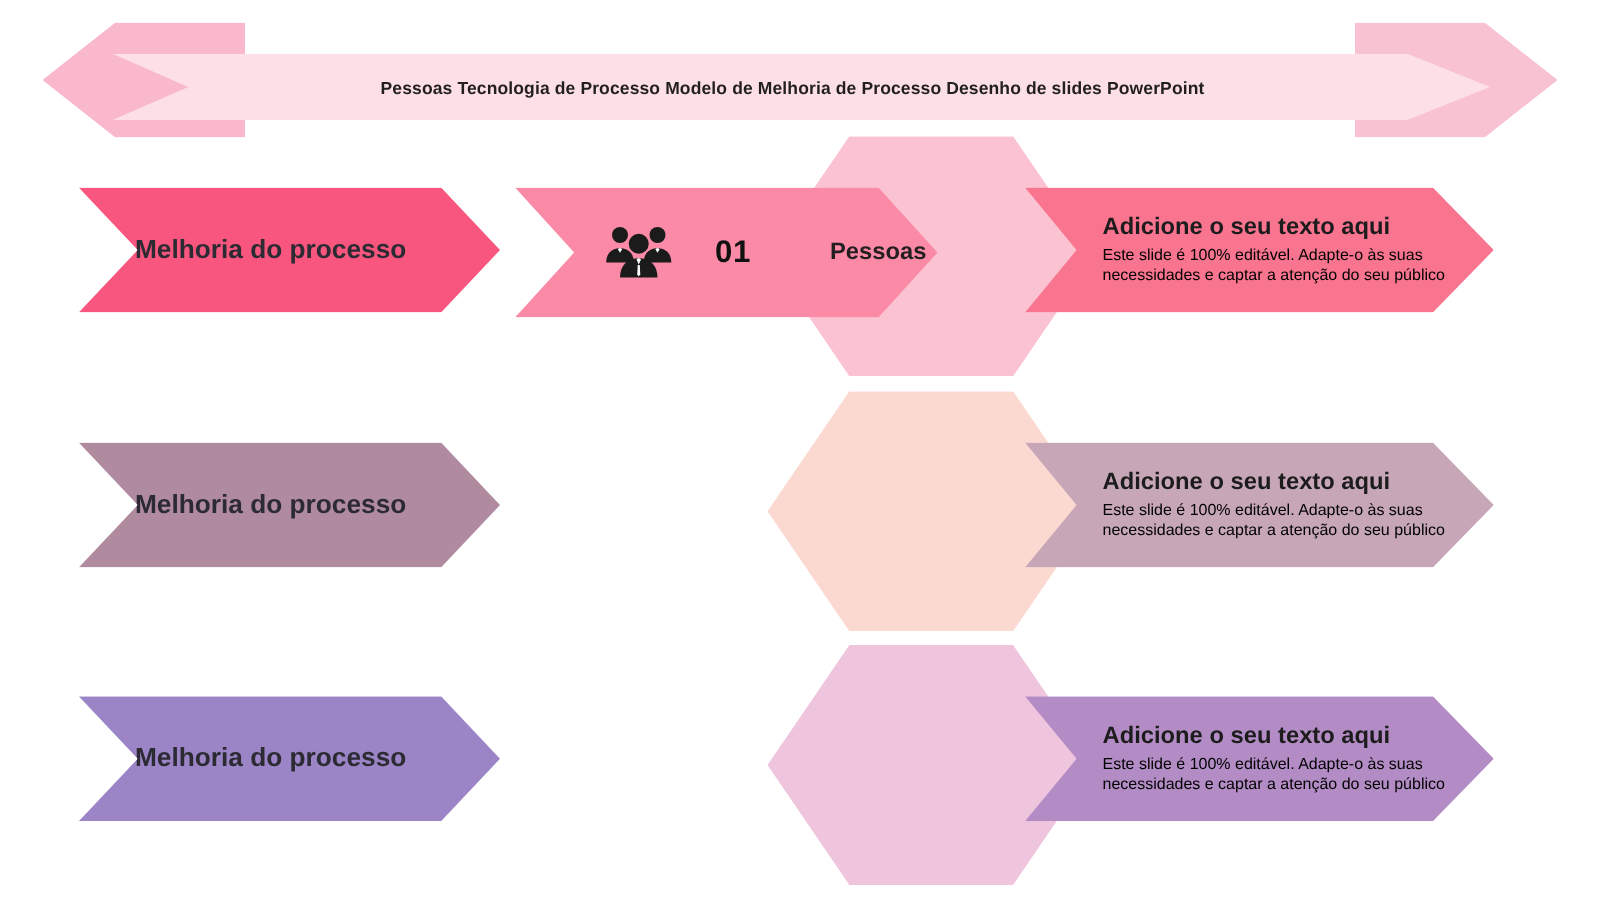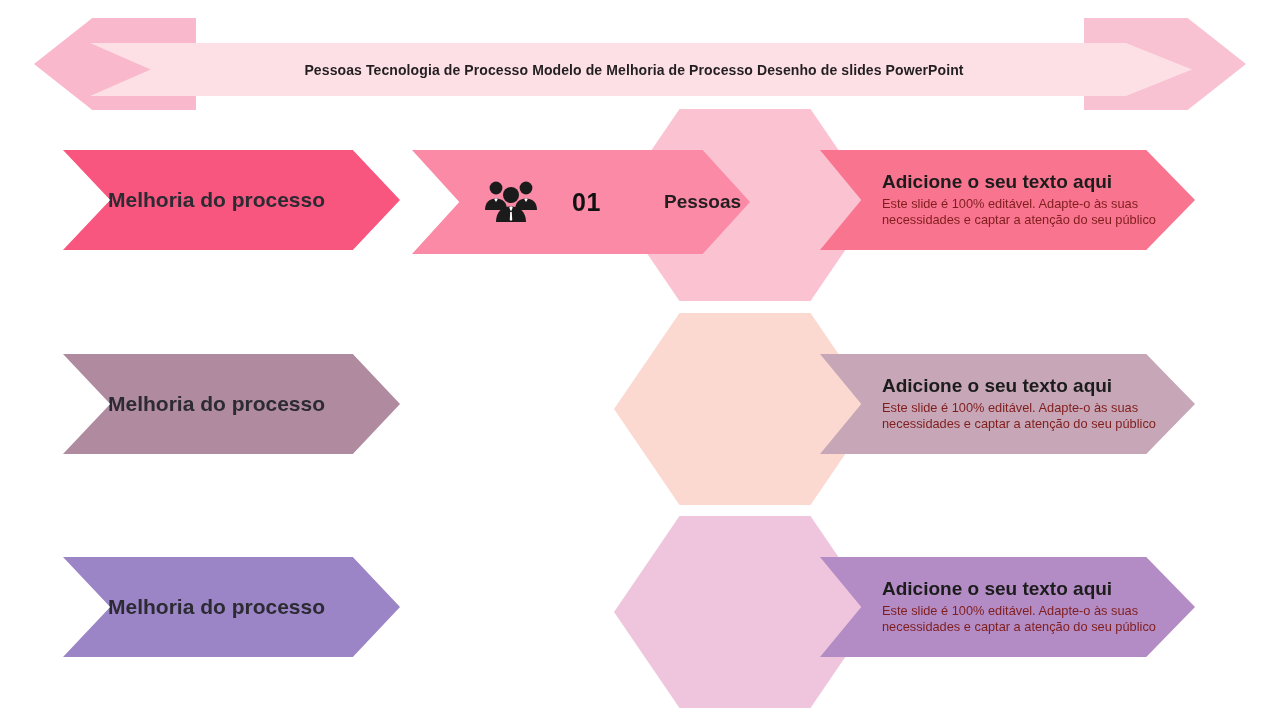--- a/index.html
+++ b/index.html
@@ -175,21 +175,21 @@
   .right-head {
     font-size: 19px;
     font-weight: bold;
     color: #1c1c1c;
     margin-bottom: 3px;
     white-space: nowrap;
   }
   .right-body {
     font-size: 12.8px;
     line-height: 1.28;
-    color: #7f1d1d;
+    color: #000000;
   }
 
   
   .row-1 .chev-left  { background: #f8567e; }
   .row-1 .chev-mid   { background: #fa8aa6; }
   .row-1 .chev-right { background: #f9748f; }
   .row-1 .hex-big    { background: rgba(249, 170, 192, 0.72); }
 
   .row-2 .chev-left  { background: #b08ba0; }
   .row-2 .chev-mid   { background: #c6a5b8; }

